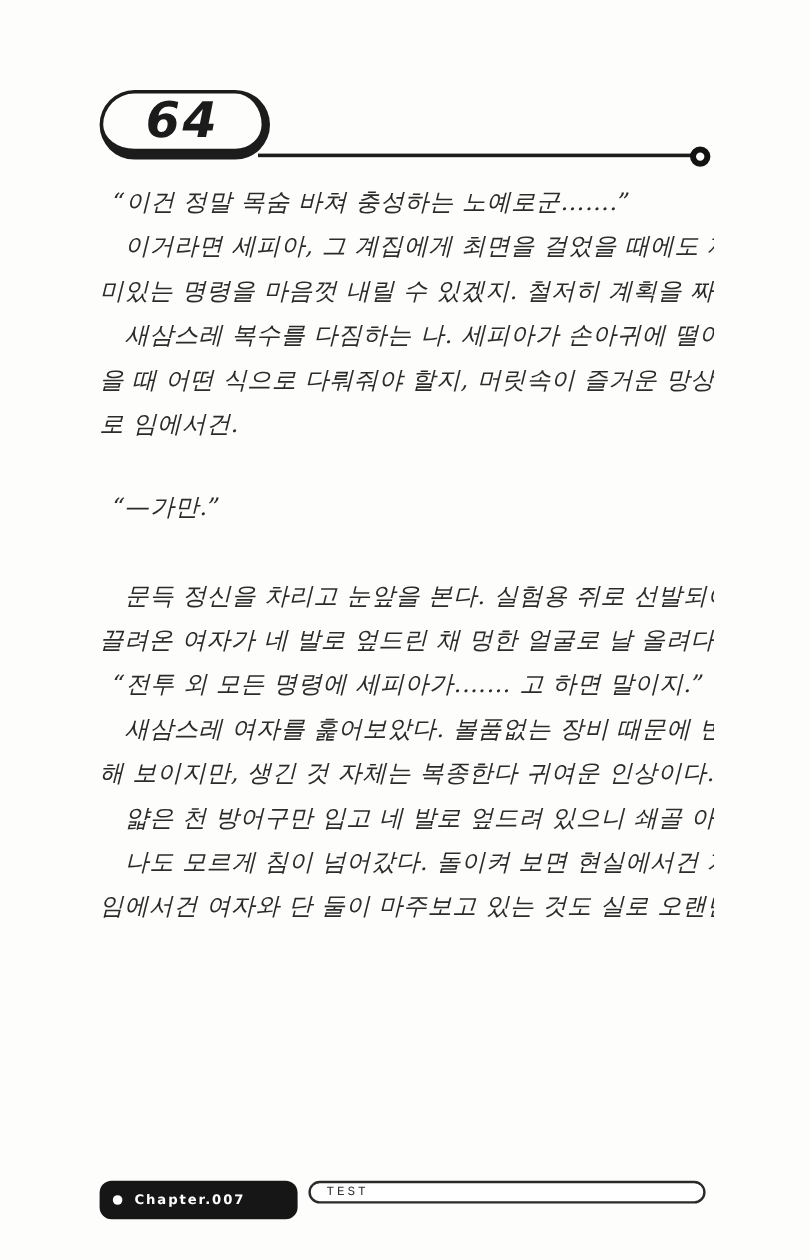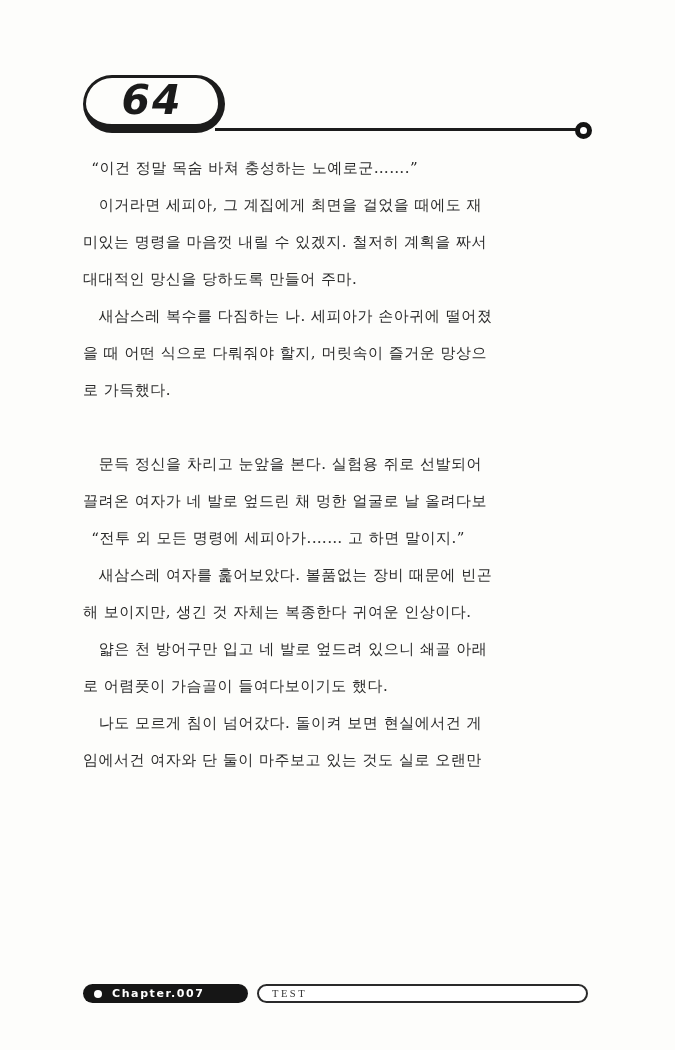--- a/index.html
+++ b/index.html
@@ -44,33 +44,34 @@
     background: #ffffff; z-index: 1;
   }
 
   
   .text-block {
     position: absolute; left: 83px; top: 150px;
     width: 512px;
     color: #2b2b2b;
   }
   .line {
-    font-size: 15px; line-height: 37px; height: 37px;
+    font-size: 20px; line-height: 37px; height: 37px;
     white-space: nowrap; overflow: hidden;
     letter-spacing: 0.5px;
+    font-style: italic;
   }
   .line.ind { text-indent: 1.05em; }
   .line.q   { text-indent: 0.55em; }
   .line.g1  { margin-top: 32px; }
   .line.g2  { margin-top: 37px; }
 
   
   .chapter-pill {
     position: absolute; left: 83px; top: 984px;
-    width: 165px; height: 19px;
+    width: 165px; height: 32px;
     background: #161616; border-radius: 10px;
     display: flex; align-items: center;
   }
   .chapter-dot {
     width: 8px; height: 8px; border-radius: 50%;
     background: #ffffff; margin-left: 11px; flex: 0 0 auto;
   }
   .chapter-label {
     color: #ffffff;
     font-family: "DejaVu Sans", sans-serif;
@@ -80,51 +81,50 @@
   }
   .section-pill {
     position: absolute; left: 257px; top: 984px;
     width: 331px; height: 19px;
     background: #ffffff;
     border: 2px solid #2a2a2a; border-radius: 10px;
     display: flex; align-items: center;
   }
   .section-label {
     color: #333333;
-    font-family: Liberation Serif, serif;
+    font-family: Liberation Mono, monospace;
     font-size: 10.5px; letter-spacing: 2.5px;
     margin-left: 13px;
   }
 </style>
 </head>
 <body>
 
 <div class="page">
 
   <div class="badge">
     <span class="num">64</span>
   </div>
   <div class="header-rule"></div>
   <div class="header-ring"></div>
 
   <div class="text-block">
     <div class="line q">“이건 정말 목숨 바쳐 충성하는 노예로군…….”</div>
     <div class="line ind">이거라면 세피아, 그 계집에게 최면을 걸었을 때에도 재</div>
     <div class="line">미있는 명령을 마음껏 내릴 수 있겠지. 철저히 계획을 짜서</div>
-    <div class="line">대대적인 망신을 당하도록 만들어 주마.</div>
     <div class="line ind">새삼스레 복수를 다짐하는 나. 세피아가 손아귀에 떨어졌</div>
     <div class="line">을 때 어떤 식으로 다뤄줘야 할지, 머릿속이 즐거운 망상으</div>
-    <div class="line">로 가득했다.</div>
+    <div class="line">로 임에서건.</div>
+    <div class="line q g1">“—가만.”</div>
     <div class="line ind g2">문득 정신을 차리고 눈앞을 본다. 실험용 쥐로 선발되어</div>
     <div class="line">끌려온 여자가 네 발로 엎드린 채 멍한 얼굴로 날 올려다보</div>
     <div class="line q">“전투 외 모든 명령에 세피아가.…… 고 하면 말이지.”</div>
     <div class="line ind">새삼스레 여자를 훑어보았다. 볼품없는 장비 때문에 빈곤</div>
     <div class="line">해 보이지만, 생긴 것 자체는 복종한다 귀여운 인상이다.</div>
     <div class="line ind">얇은 천 방어구만 입고 네 발로 엎드려 있으니 쇄골 아래</div>
-    <div class="line">로 어렴풋이 가슴골이 들여다보이기도 했다.</div>
     <div class="line ind">나도 모르게 침이 넘어갔다. 돌이켜 보면 현실에서건 게</div>
     <div class="line">임에서건 여자와 단 둘이 마주보고 있는 것도 실로 오랜만</div>
   </div>
 
   <div class="chapter-pill">
     <span class="chapter-dot"></span>
     <span class="chapter-label">Chapter.007</span>
   </div>
   <div class="section-pill">
     <span class="section-label">TEST</span>

